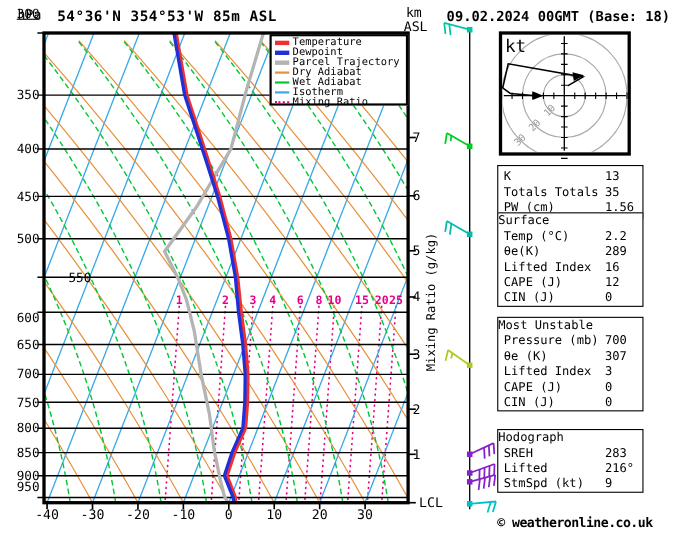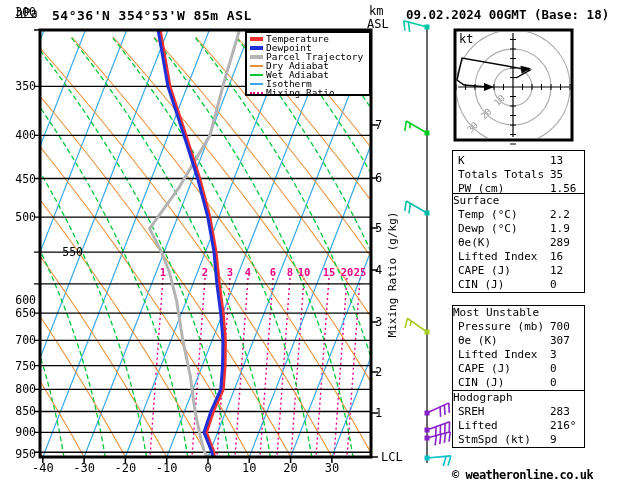--- a/index.html
+++ b/index.html
@@ -8,21 +8,21 @@
   .abs{position:absolute;}
   #title{left:52px;top:8px;font-size:13px;font-weight:bold;letter-spacing:.5px;}
   #hpa-label{left:16px;top:6px;font-size:12px;}
   #km-label{left:369px;top:4px;font-size:12px;}
   #asl-label{left:367px;top:17px;font-size:12px;}
   #datetime{left:406px;top:7px;font-size:12.5px;font-weight:bold;}
   #xaxis-label{left:40px;top:470px;width:332px;text-align:center;font-size:13px;}
   #mixing-axis-label{left:312px;top:268px;width:160px;text-align:center;font-size:11px;
      transform:rotate(-90deg);transform-origin:center;}
   #lcl-label{left:381px;top:450px;font-size:12px;}
-  #kt-label{left:459px;top:32px;font-size:12px;}
+  #kt-label{left:459px;top:32px;font-size:16px;}
   #footer{left:452px;top:468px;font-size:12px;font-weight:bold;letter-spacing:-.5px;}
   #legend{left:245px;top:31px;width:126px;height:65px;background:#fff;border:2px solid #000;
      box-sizing:border-box;z-index:5;padding-top:1px;}
   .legend-row{display:flex;align-items:center;height:9px;}
   .legend-swatch{width:13px;margin-left:3px;margin-right:3px;flex:none;}
   .legend-label{font-size:9.5px;line-height:9px;white-space:nowrap;}
   .ptick{position:absolute;width:26px;text-align:right;font-size:11.5px;left:10px;}
   .xtick{position:absolute;width:40px;text-align:center;font-size:12px;top:461px;}
   .kmtick{position:absolute;left:375px;font-size:12px;}
   .databox{position:absolute;left:452px;width:133px;background:#fff;border:1.5px solid #000;
@@ -295,28 +295,28 @@
       </div>
     </div>
 
   <div id="pressure-ticks">
       <div class="ptick" style="top: 5px; text-decoration: underline;">300</div>
       <div class="ptick" style="top: 79.4654px;">350</div>
       <div class="ptick" style="top: 128.378px;">400</div>
       <div class="ptick" style="top: 171.522px;">450</div>
       <div class="ptick" style="top: 210.115px;">500</div>
       <div class="ptick" style="top: 245.028px; margin-left: 47px;">550</div>
-      <div class="ptick" style="top: 293px;">600</div>
+      <div class="ptick" style="top: 282px;">600</div>
       <div class="ptick" style="top: 306.219px;">650</div>
       <div class="ptick" style="top: 333.365px;">700</div>
       <div class="ptick" style="top: 358.637px;">750</div>
       <div class="ptick" style="top: 382.278px;">800</div>
       <div class="ptick" style="top: 404.485px;">850</div>
       <div class="ptick" style="top: 425.422px;">900</div>
-      <div class="ptick" style="top: 447px;">950</div>
+      <div class="ptick" style="top: 435px;">950</div>
     </div>
   <div id="x-ticks">
       <div class="xtick" style="left: 22.8px;">-40</div>
       <div class="xtick" style="left: 64.1px;">-30</div>
       <div class="xtick" style="left: 105.4px;">-20</div>
       <div class="xtick" style="left: 146.7px;">-10</div>
       <div class="xtick" style="left: 188px;">0</div>
       <div class="xtick" style="left: 229.3px;">10</div>
       <div class="xtick" style="left: 270.6px;">20</div>
       <div class="xtick" style="left: 311.9px;">30</div>
@@ -337,27 +337,26 @@
 
   <div id="tables">
       <div class="databox" style="top: 150px; padding-top: 3px; padding-bottom: 2px;">
         <div class="tbl-row"><div style="display: inline;">K</div><div class="tbl-val">13</div></div>
         <div class="tbl-row"><div style="display: inline;">Totals Totals</div><div class="tbl-val">35</div></div>
         <div class="tbl-row"><div style="display: inline; margin-top: 41px;">PW (cm)</div><div class="tbl-val">1.56</div></div>
       </div>
       <div class="databox" style="top: 193px;">
         <div class="tbl-title">Surface</div>
         <div class="tbl-row"><div style="display: inline;">Temp (°C)</div><div class="tbl-val">2.2</div></div>
-        <div class="tbl-row"><div style="display: inline;">Dewp (°C)</div><div class="tbl-val">1.9</div></div>
         <div class="tbl-row"><div style="display: inline;">θe(K)</div><div class="tbl-val">289</div></div>
         <div class="tbl-row"><div style="display: inline;">Lifted Index</div><div class="tbl-val">16</div></div>
         <div class="tbl-row"><div style="display: inline;">CAPE (J)</div><div class="tbl-val">12</div></div>
         <div class="tbl-row"><div style="display: inline;">CIN (J)</div><div class="tbl-val">0</div></div>
       </div>
-      <div class="databox" style="top: 305px;">
+      <div class="databox" style="top: 288px;">
         <div class="tbl-title">Most Unstable</div>
         <div class="tbl-row"><div style="display: inline;">Pressure (mb)</div><div class="tbl-val">700</div></div>
         <div class="tbl-row"><div style="display: inline;">θe (K)</div><div class="tbl-val">307</div></div>
         <div class="tbl-row"><div style="display: inline;">Lifted Index</div><div class="tbl-val">3</div></div>
         <div class="tbl-row"><div style="display: inline;">CAPE (J)</div><div class="tbl-val">0</div></div>
         <div class="tbl-row"><div style="display: inline;">CIN (J)</div><div class="tbl-val">0</div></div>
       </div>
       <div class="databox" style="top: 390px;">
         <div class="tbl-title">Hodograph</div>
         <div class="tbl-row"><div style="display: inline;">SREH</div><div class="tbl-val">283</div></div>

